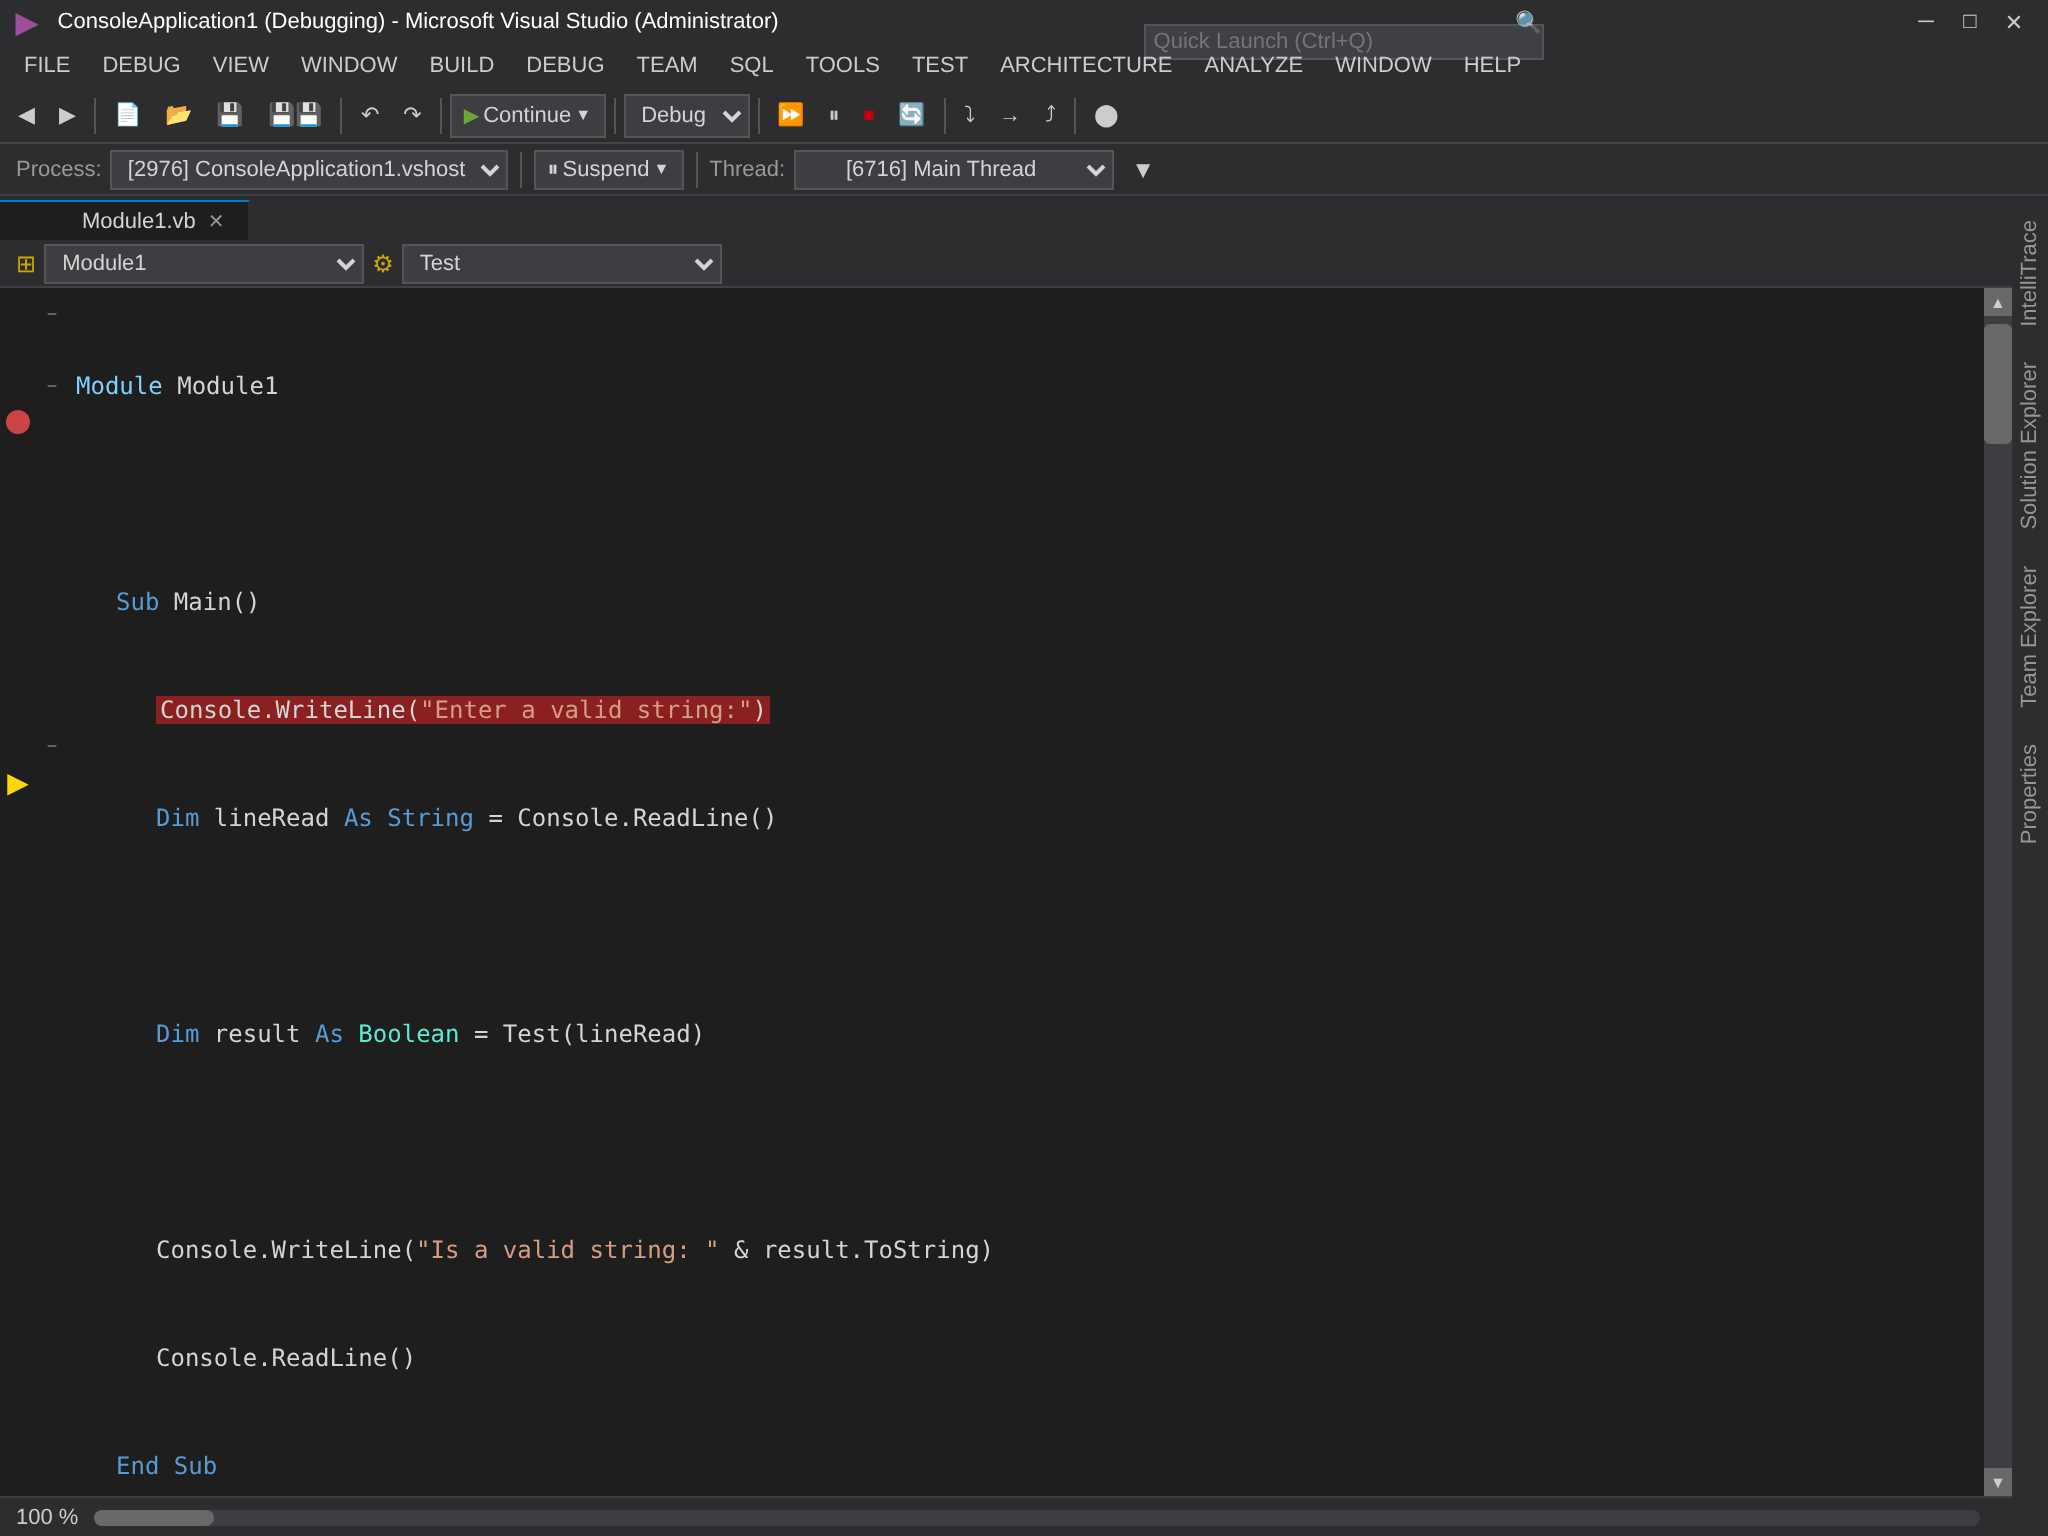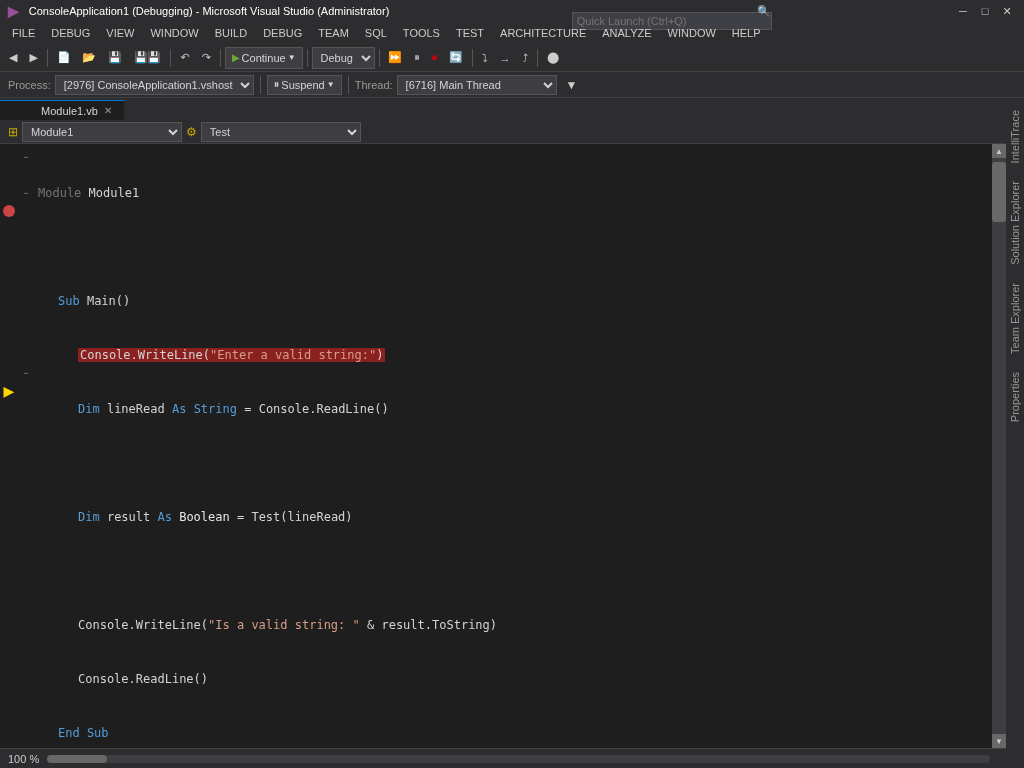--- a/index.html
+++ b/index.html
@@ -24,21 +24,21 @@
     #toolbar { background: #2d2d30; height: 28px; display: flex; align-items: center; padding: 0 4px; gap: 2px; border-bottom: 1px solid #444; }
     .tool-btn { background: transparent; border: 1px solid transparent; color: #ccc; padding: 2px 4px; cursor: pointer; font-size: 11px; height: 22px; display: flex; align-items: center; gap: 2px; }
     .tool-sep { width: 1px; height: 18px; background: #555; margin: 0 2px; }
     .continue-btn { background: #3e3e42; border: 1px solid #555; color: #d4d4d4; padding: 2px 6px; display: flex; align-items: center; gap: 2px; cursor: pointer; font-size: 11px; height: 22px; }
     .continue-btn .arrow { color: #6ca835; font-size: 10px; }
     .debug-dropdown { background: #3e3e42; border: 1px solid #555; color: #d4d4d4; padding: 2px 4px; font-size: 11px; height: 22px; cursor: pointer; }
 
     
     #debug-toolbar { background: #2d2d30; height: 26px; display: flex; align-items: center; padding: 0 8px; gap: 4px; font-size: 11px; color: #ccc; border-bottom: 1px solid #3f3f46; }
     .debug-label { color: #999; }
-    .debug-dropdown-sm { background: #3e3e42; border: 1px solid #555; color: #d4d4d4; padding: 1px 4px; font-size: 11px; height: 20px; cursor: pointer; }
+    .debug-dropdown-sm { background: #3e3e42; border: 1px solid #555; color: #d4d4d4; padding: 1px 4px; font-size: 11px; height: 20px; cursor: pointer; text-align: center; }
     .suspend-btn { background: #3e3e42; border: 1px solid #555; color: #d4d4d4; padding: 1px 6px; font-size: 11px; height: 20px; cursor: pointer; display: flex; align-items: center; gap: 2px; }
 
     
     #main-area { display: flex; height: calc(768px - 22px - 22px - 28px - 26px); }
 
     
     #editor-area { flex: 1; display: flex; flex-direction: column; background: #1e1e1e; overflow: hidden; }
 
     
     #tab-bar { background: #2d2d30; height: 22px; display: flex; align-items: flex-end; }
@@ -226,27 +226,27 @@
         <div style="height:18px;"></div>
         <div style="height:18px;"></div>
         <div style="height:18px;"></div>
         <div style="height:18px;"></div>
         <div style="height:18px;"></div>
         <div style="height:18px;"></div>
         <div style="height:18px;"></div>
       </div>
 
       <div id="code-content" style="flex:1;padding:4px 4px;font-family:Consolas,monospace;font-size:12px;line-height:18px;color:#d4d4d4;overflow:auto;background:#1e1e1e;">
-        <div class="code-line"><span style="color:#737373;">Module</span> <span>Module1</span></div>
+        <div class="code-line"><span style="color:#7dd3fc;">Module</span> <span>Module1</span></div>
         <div class="code-line">&nbsp;</div>
         <div class="code-line"><span style="margin-left:20px;"></span><span style="color:#569cd6;">Sub</span> <span>Main()</span></div>
         <div class="code-line" style="background:#1e1e1e;"><span style="margin-left:40px;"></span><span style="background:#8b2020;color:#d4d4d4;padding:0 2px;">Console.WriteLine(<span style="color:#d69d85;">"Enter a valid string:"</span>)</span></div>
         <div class="code-line"><span style="margin-left:40px;"></span><span style="color:#569cd6;">Dim</span> lineRead <span style="color:#569cd6;">As</span> <span style="color:#569cd6;">String</span> = Console.ReadLine()</div>
         <div class="code-line">&nbsp;</div>
-        <div class="code-line"><span style="margin-left:40px;"></span><span style="color:#569cd6;">Dim</span> result <span style="color:#569cd6;">As</span> <span style="color:#e5e5e5;">Boolean</span> = Test(lineRead)</div>
+        <div class="code-line"><span style="margin-left:40px;"></span><span style="color:#569cd6;">Dim</span> result <span style="color:#569cd6;">As</span> <span style="color:#5eead4;">Boolean</span> = Test(lineRead)</div>
         <div class="code-line">&nbsp;</div>
         <div class="code-line"><span style="margin-left:40px;"></span>Console.WriteLine(<span style="color:#d69d85;">"Is a valid string: "</span> &amp; result.ToString)</div>
         <div class="code-line"><span style="margin-left:40px;"></span>Console.ReadLine()</div>
         <div class="code-line"><span style="margin-left:20px;"></span><span style="color:#569cd6;">End Sub</span></div>
         
         
         
         
         
         

